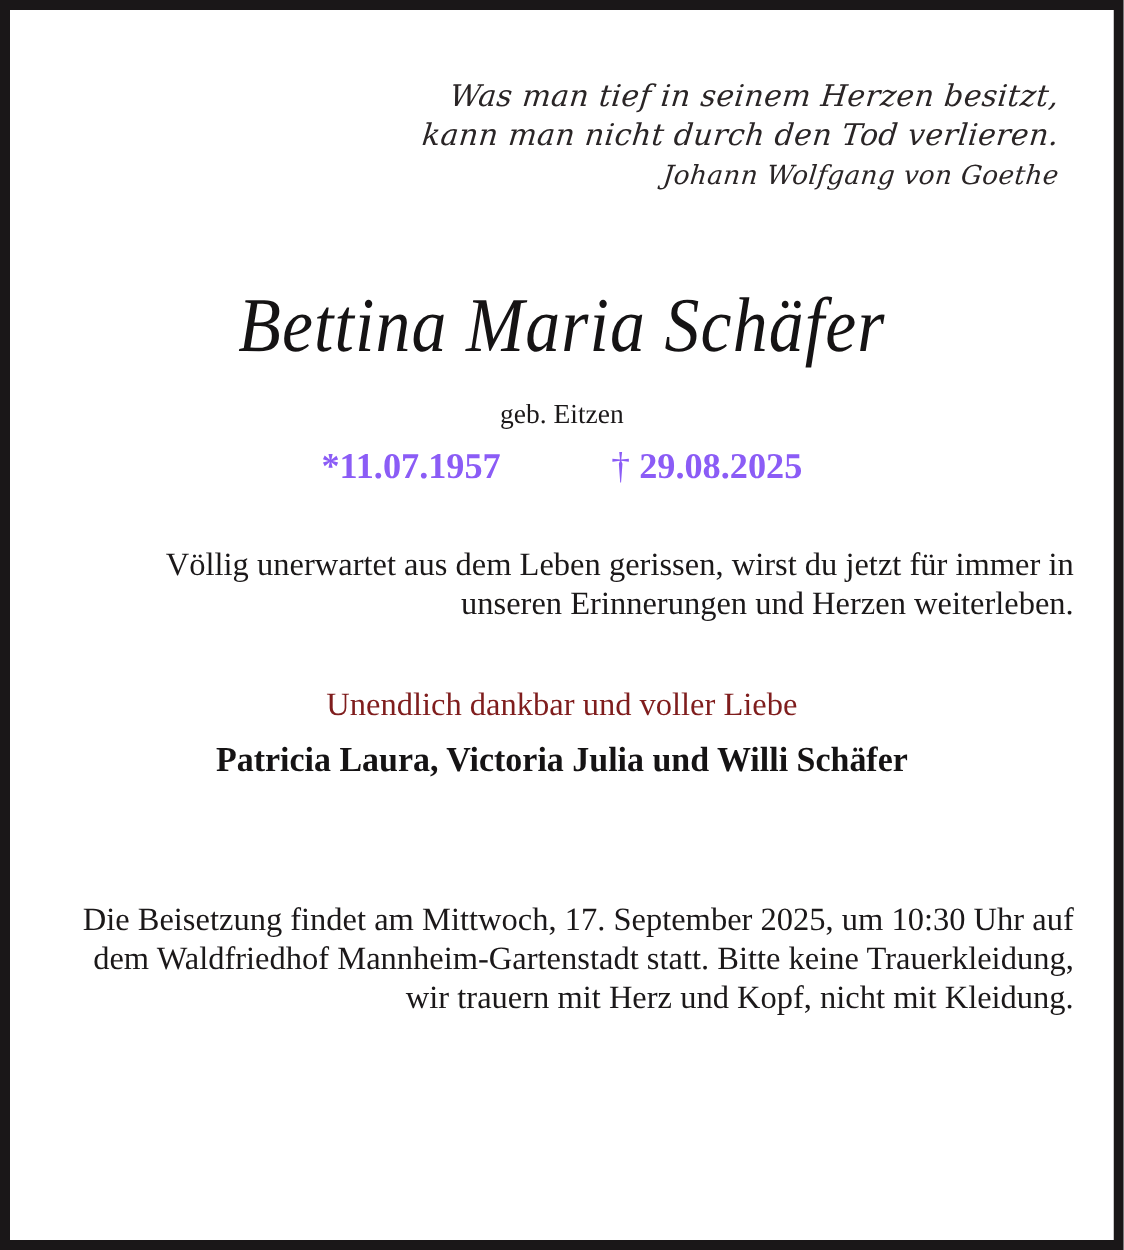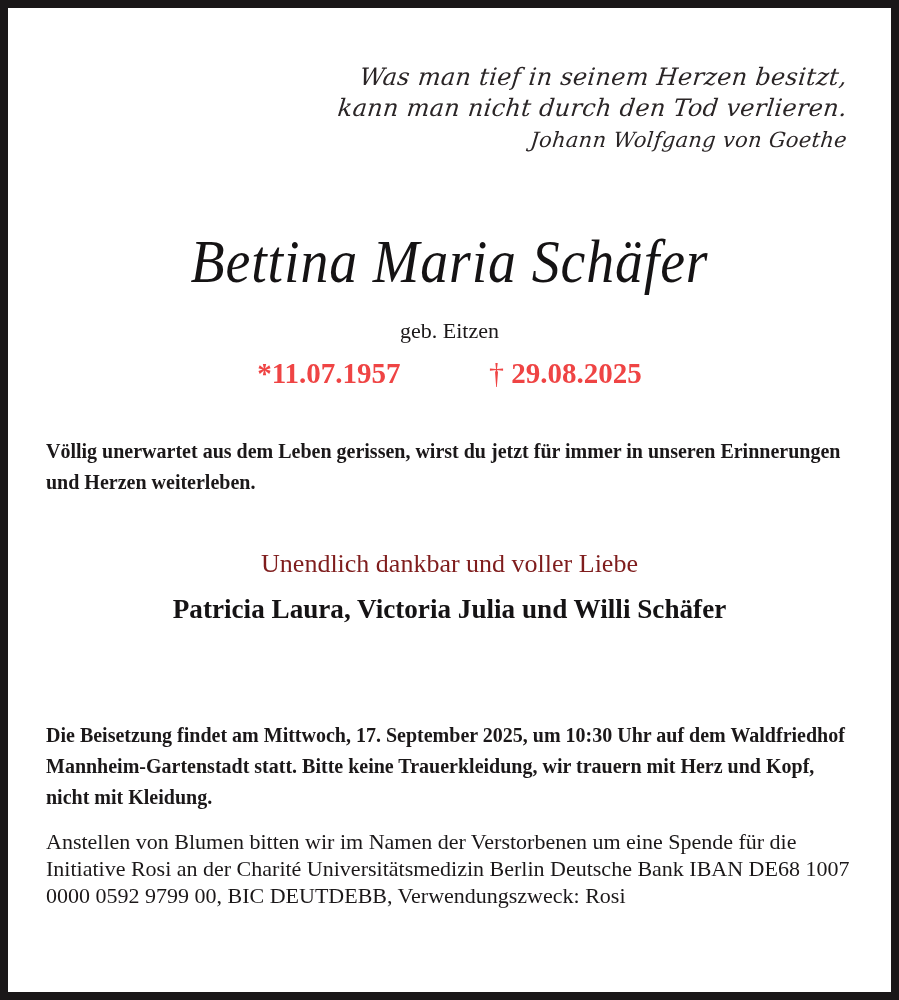--- a/index.html
+++ b/index.html
@@ -89,41 +89,40 @@
 
   .dates {
     position: absolute;
     left: 0;
     right: 0;
     top: 347px;
     text-align: center;
     font-size: 29px;
     line-height: 36px;
     font-weight: bold;
-    color: #ef4444;
+    color: #8b5cf6;
   }
   .dates .gap {
     display: inline-block;
     width: 74px;
   }
   .dates .dagger {
     font-weight: normal;
     font-size: 30px;
   }
 
   
   .para {
     position: absolute;
     left: 38px;
     right: 32px;
-    font-size: 20px;
+    font-size: 26px;
     line-height: 31px;
     color: #1b1819;
-    text-align: left;
-    font-weight: bold;
+    text-align: right;
   }
   .para-intro { top: 428px; }
   .para-funeral { top: 712px; }
 
   .para-small {
     position: absolute;
     left: 38px;
     right: 18px;
     font-size: 22px;
     line-height: 27px;
@@ -179,16 +178,15 @@
     </div>
 
     <div class="para para-intro">Völlig unerwartet aus dem Leben gerissen, wirst du jetzt für immer in unseren Erinnerungen und Herzen weiterleben.</div>
 
     <div class="thanks">Unendlich dankbar und voller Liebe</div>
 
     <div class="family">Patricia Laura, Victoria Julia und Willi Schäfer</div>
 
     <div class="para para-funeral">Die Beisetzung findet am Mittwoch, 17. September 2025, um 10:30 Uhr auf dem Waldfriedhof Mannheim-Gartenstadt statt. Bitte keine Trauerkleidung, wir trauern mit Herz und Kopf, nicht mit Kleidung.</div>
 
-    <div class="para-small para-donation">Anstellen von Blumen bitten wir im Namen der Verstorbenen um eine Spende für die Initiative Rosi an der Charité Universitätsmedizin Berlin Deutsche Bank IBAN DE68 1007 0000 0592 9799 00, BIC DEUTDEBB, Verwendungszweck: Rosi</div>
 
   </div>
 </div>
 
 </body></html>

